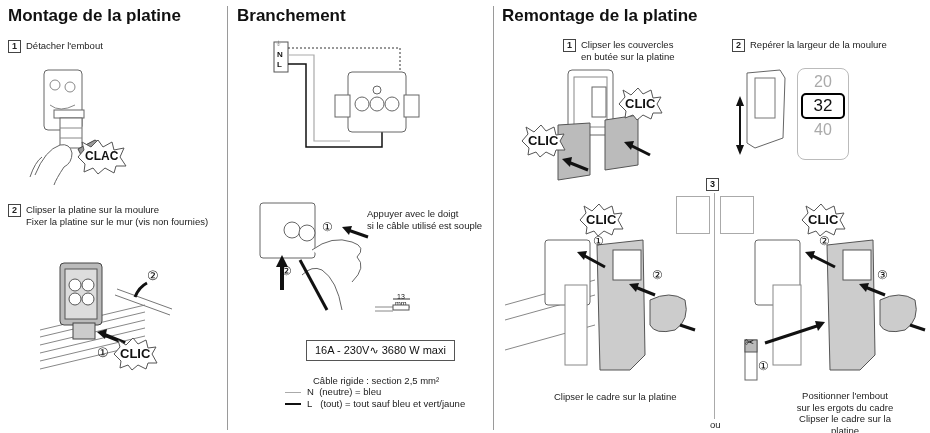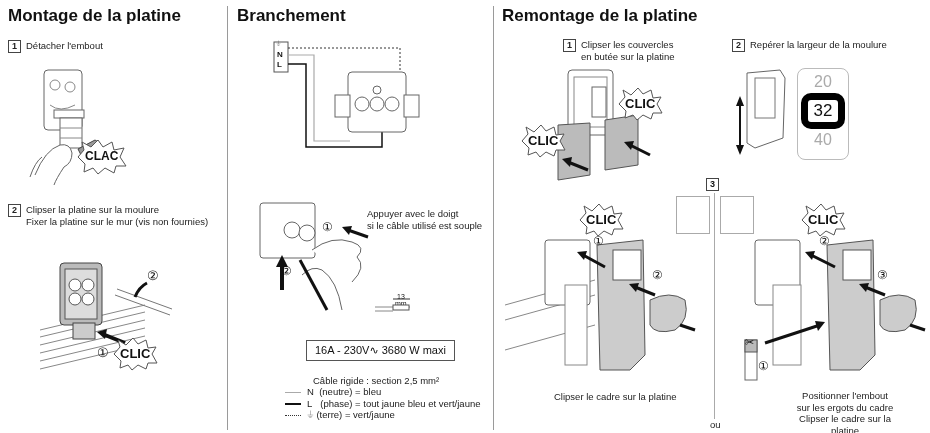--- a/index.html
+++ b/index.html
@@ -124,22 +124,21 @@
   <line x1="0" y1="11" x2="35" y2="11" stroke="#888"></line>
   <rect x="18" y="9" width="16" height="5" fill="#fff" stroke="#555"></rect>
   <line x1="0" y1="15" x2="18" y2="15" stroke="#888"></line>
 </svg>
 
 <div class="abs rating" style="left:306px;top:340px;">16A - 230V∿ 3680 W maxi</div>
 
 <div class="abs txt" style="left:313px;top:375px;">Câble rigide : section 2,5 mm²</div>
 <div class="abs txt" style="left:285px;top:386px;">
   <div><span style="display:inline-block;width:16px;border-bottom:1px solid #aaa;margin-right:6px;vertical-align:middle;"></span><span>N</span>&nbsp;&nbsp;<span>(neutre) = bleu</span></div>
-  <div><span style="display:inline-block;width:16px;border-bottom:2px solid #111;margin-right:6px;vertical-align:middle;"></span><span>L</span>&nbsp;&nbsp;&nbsp;<span>(phase) = tout jaune  bleu et vert/jaune</span></div>
-  <div><span style="display:inline-block;width:16px;border-bottom:1px dotted #333;margin-right:6px;vertical-align:middle;"></span><span style="color:#888;">⏚</span>&nbsp;<span>(terre) = vert/jaune</span></div>
+  <div><span style="display:inline-block;width:16px;border-bottom:2px solid #111;margin-right:6px;vertical-align:middle;"></span><span>L</span>&nbsp;&nbsp;&nbsp;<span>(tout) = tout sauf  bleu et vert/jaune</span></div>
 </div>
 
 <div class="abs h1" style="left:502px;top:6px;">Remontage de la platine</div>
 
 <div class="abs txt" style="left:520px;top:39px;margin-left:43px;">
   <span class="stepbox">1</span><span style="display:inline-block;"><span>Clipser les couvercles</span><br><span>en butée sur la platine</span></span>
 </div>
 
 <svg style="left:520px;top:65px;" width="160" height="125">
   <rect x="48" y="5" width="45" height="65" rx="4" fill="#fff" stroke="#666"></rect>
@@ -167,21 +166,21 @@
 
 <svg style="left:735px;top:68px;" width="60" height="85">
   <polygon points="12,5 45,2 50,10 48,70 20,80 12,75" fill="#fff" stroke="#666"></polygon>
   <rect x="20" y="10" width="20" height="40" fill="#fff" stroke="#777"></rect>
   <line x1="5" y1="35" x2="5" y2="80" stroke="#111" stroke-width="2"></line>
   <polygon points="1,38 9,38 5,28" fill="#111"></polygon>
     <polygon points="1,77 9,77 5,87" fill="#111"></polygon>
 </svg>
 <div class="abs" style="left:797px;top:68px;width:50px;height:90px;border:1px solid #bbb;border-radius:8px;text-align:center;">
   <div style="font-size:16px;color:#aaa;margin-top:4px;">20</div>
-  <div style="font-size:17px;color:#111;border:7px solid #000000;border-radius:10px;margin:2px 3px;line-height:22px;">32</div>
+  <div style="font-size:17px;color:#111;border:2px solid #000000;border-radius:5px;margin:2px 3px;line-height:22px;">32</div>
   <div style="font-size:16px;color:#aaa;">40</div>
 </div>
 
 <div class="abs" style="left:706px;top:178px;width:11px;height:11px;border:1px solid #444;font-size:9px;font-weight:bold;text-align:center;line-height:11px;">3</div>
 <div class="abs" style="left:676px;top:196px;width:32px;height:36px;border:1px solid #aaa;"></div>
 <div class="abs" style="left:720px;top:196px;width:32px;height:36px;border:1px solid #aaa;"></div>
 
 <svg style="left:505px;top:225px;" width="200" height="150">
   <line x1="0" y1="80" x2="90" y2="55" stroke="#888"></line>
     <line x1="0" y1="95" x2="90" y2="70" stroke="#888"></line>

